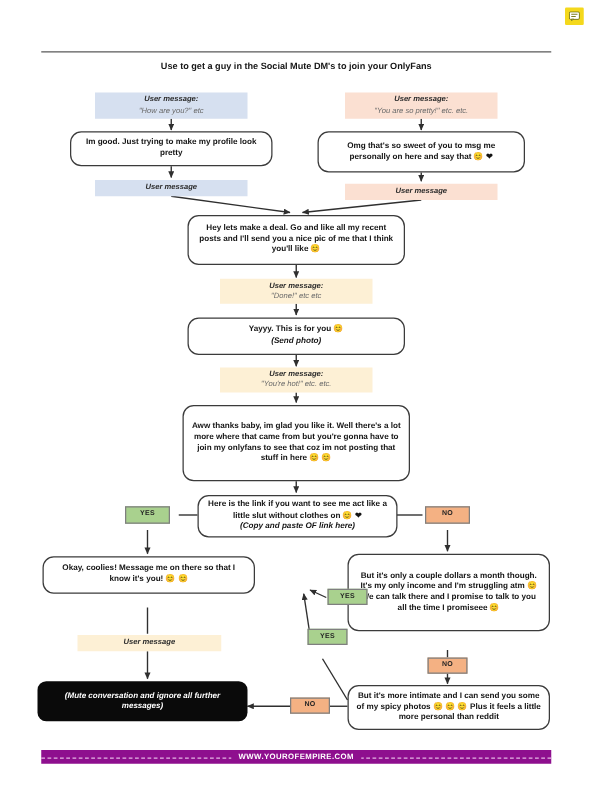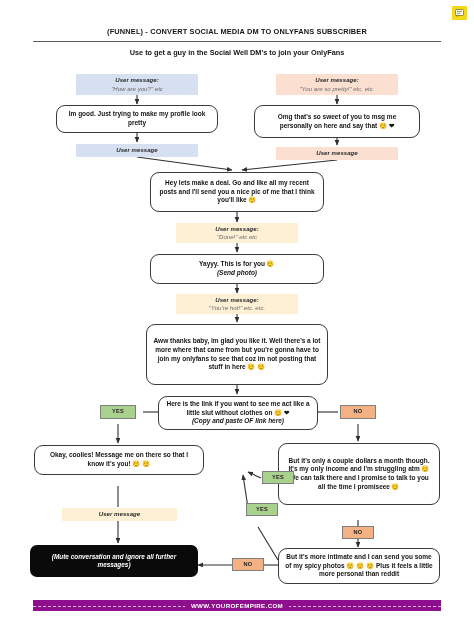--- a/index.html
+++ b/index.html
@@ -93,23 +93,22 @@
 
   <div class="chat-icon">
     <svg width="9" height="8" viewBox="0 0 9 8" aria-hidden="true">
       <rect x="0.5" y="0.5" width="8" height="6" rx="1" fill="#ffffff" stroke="#6b6b00" stroke-width="0.7"></rect>
       <path d="M2.2 6.3 L2.2 7.6 L3.8 6.3 Z" fill="#ffffff" stroke="#6b6b00" stroke-width="0.6"></path>
       <line x1="2" y1="2.4" x2="7" y2="2.4" stroke="#6b6b00" stroke-width="0.7"></line>
       <line x1="2" y1="4.2" x2="5.6" y2="4.2" stroke="#6b6b00" stroke-width="0.7"></line>
     </svg>
   </div>
 
-  <div class="doc-title">(FUNNEL) - CONVERT SOCIAL MEDIA DM TO ONLYFANS SUBSCRIBER</div>
   <div class="title-rule"></div>
-  <div class="doc-sub">Use to get a guy in the Social Well DM's to join your OnlyFans</div>
+  <div class="doc-sub">Use to get a guy in the Social Mute DM's to join your OnlyFans</div>
 
   <svg id="wires" viewBox="0 0 474 632">
     <defs>
       <marker id="ah" markerWidth="6" markerHeight="6" refX="4.6" refY="2.2" orient="auto">
         <path d="M0,0 L5,2.2 L0,4.4 z" fill="#2f2f2f"></path>
       </marker>
     </defs>
     <g stroke="#2f2f2f" stroke-width="1.1" fill="none">
 
       <line x1="137" y1="95" x2="137" y2="104" marker-end="url(#ah)"></line>

